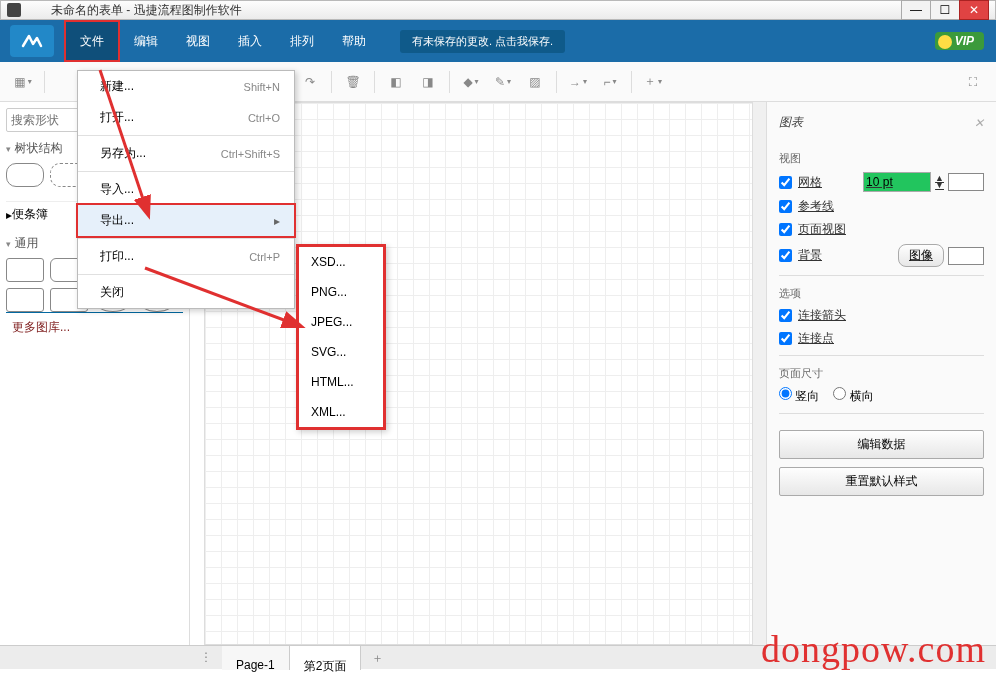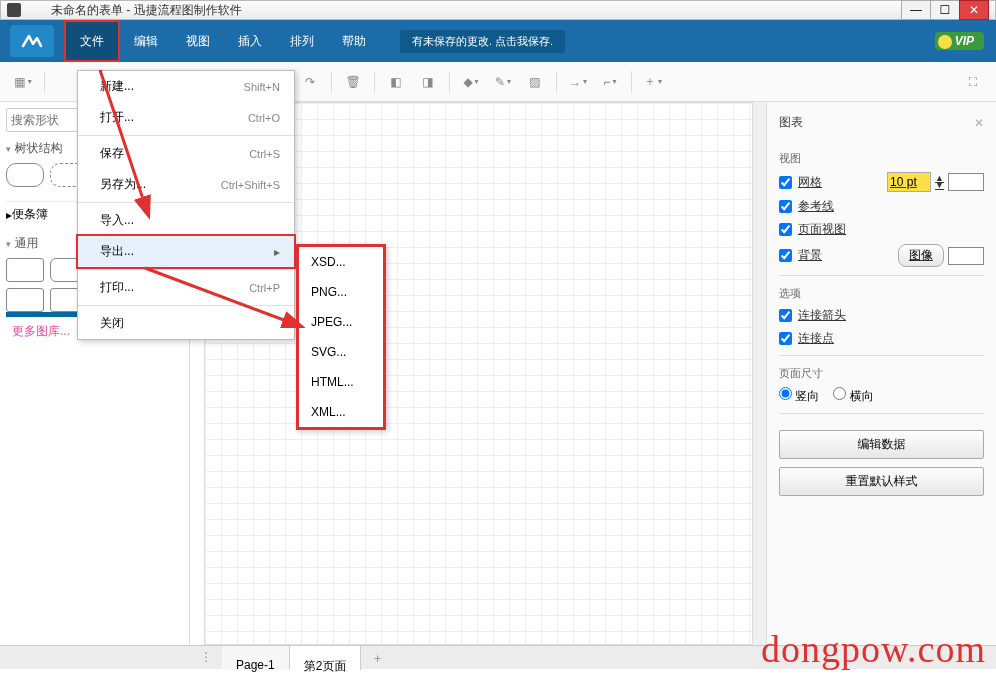--- a/index.html
+++ b/index.html
@@ -40,27 +40,27 @@
 .shape.rect { border-radius: 3px; }
 .shape.ellipse { border-radius: 50%; }
 .cat-head { font-size: 12px; padding: 4px 0; border-top: 1px solid #eee; margin-top: 8px; display:flex; align-items:center; }
 .cat-head .tools { margin-left:auto; color:#aaa; font-size:12px; }
 
 .canvas { flex: 1; background: #fff; position: relative; overflow: hidden; }
 .grid { position:absolute; inset:0 0 0 14px; background-image: linear-gradient(#eee 1px, transparent 1px), linear-gradient(90deg, #eee 1px, transparent 1px); background-size: 16px 16px; border: 1px solid #ddd; margin: 0 0 0 0; top:0; left:14px; right:0; bottom:0;}
 .scrollbar-v { position:absolute; right:0; top:0; bottom:0; width:14px; background:#f0f0f0; border-left:1px solid #ddd;}
 
 .sidebar-right { width: 230px; background: #fafafa; border-left: 1px solid #ddd; padding: 8px 12px; }
-.panel-title { display:flex; align-items:center; padding:4px 0 10px; color:#444; }
+.panel-title { display:flex; align-items:center; padding:4px 0 10px; color:#444;font-style:italic; }
 .panel-title .x { margin-left:auto; color:#aaa; }
 .group-title { color:#666; font-size:11px; margin: 10px 0 6px; }
 .check-row { display:flex; align-items:center; margin: 6px 0; font-size:12px; color:#333;text-decoration:underline; }
 .check-row input[type=checkbox] { margin-right: 6px; }
 .check-row .ctrls { margin-left:auto; display:flex; gap:4px; align-items:center;}
-.num-input { width:44px; border:1px solid #aaa; padding:2px 2px; background:#fde047; }
+.num-input { width:68px; border:1px solid #aaa; padding:2px 2px; background:#22c55e; }
 .color-swatch { width:36px; height:18px; border:1px solid #888; background:#fff; }
 .hr { height:1px; background:#ddd; margin:8px 0; }
 .select-full { width:100%; border:1px solid #aaa; background:#fff; padding:3px 6px; }
 .radio-row { display:flex; gap:14px; margin-top:6px; font-size:12px;}
 .btn-full { width:100%; border:1px solid #aaa; background:linear-gradient(#fefefe,#e7e7e7); padding:5px; margin-top:8px; border-radius:2px; }
 .img-btn { border:1px solid #aaa; background:linear-gradient(#fefefe,#e7e7e7); padding:2px 10px; border-radius:8px; }
 
 
 .tabs { height:24px; background:#ececec; border-top:1px solid #ccc; display:flex; align-items:stretch; }
 .tabs .tab { padding:12px 14px; border-right:1px solid #ccc; background:#f7f7f7; }
@@ -77,21 +77,21 @@
 .dd-sep { height:1px; background:#e0e0e0; margin:2px 0;}
 .export-menu { left:296px; top:244px; width:90px; border:3px solid #e03030;}
 .export-menu .dd-item { padding:8px 12px; }
 
 
 .arrow-svg { position:absolute; z-index:120; pointer-events:none; }
 
 
 .watermark { position:absolute; right:10px; bottom:6px; color:#e03030; font-size:38px; font-family: Georgia, serif; letter-spacing:1px; z-index:200; font-weight:normal;}
 
-.more-lib { padding:6px; color:#ec4899; border-top:5px solid #0369a1;}
+.more-lib { padding:6px; color:#7f1d1d; border-top:1px solid #0369a1;}
 </style>
 </head>
 <body>
 
 <div class="titlebar">
   <div class="favicon"></div>
   <div class="title">未命名的表单 - 迅捷流程图制作软件</div>
   <div class="winbtns">
     <div class="winbtn">—</div>
     <div class="winbtn">☐</div>
@@ -237,24 +237,20 @@
 <div class="dropdown file-menu">
   <div class="dd-item">
       <span>新建...</span>
       <span class="shortcut">Shift+N</span>
     </div>
   <div class="dd-item">
       <span>打开...</span>
       <span class="shortcut">Ctrl+O</span>
     </div>
   <div class="dd-sep"></div>
-  <div class="dd-item">
-      <span>保存</span>
-      <span class="shortcut">Ctrl+S</span>
-    </div>
   <div class="dd-item">
       <span>另存为...</span>
       <span class="shortcut">Ctrl+Shift+S</span>
     </div>
   <div class="dd-sep"></div>
   <div class="dd-item">
       <span>导入...</span>
     </div>
   <div class="dd-item highlighted">
       <span>导出...</span>

